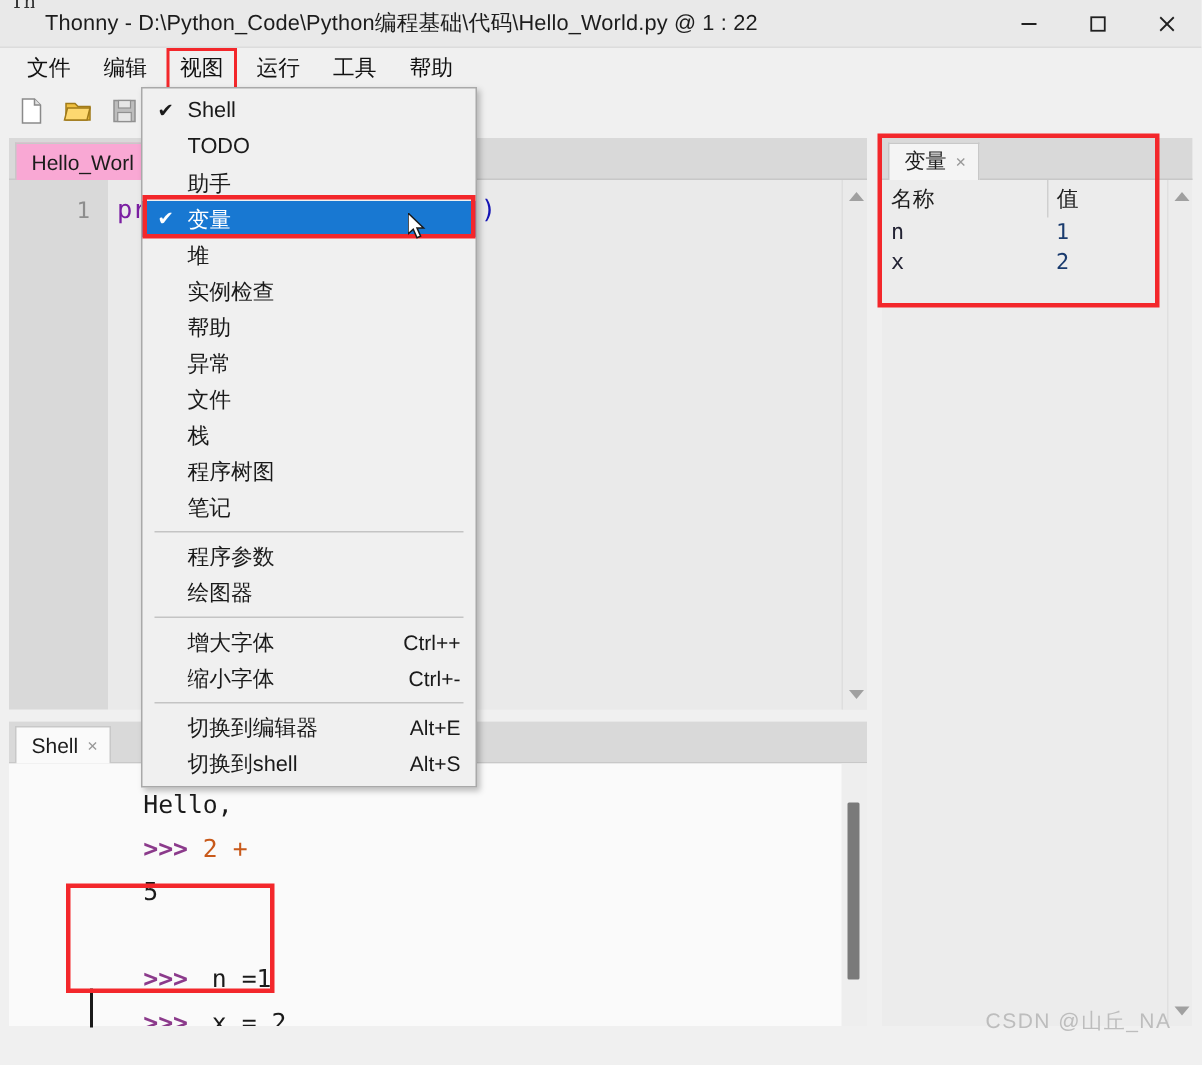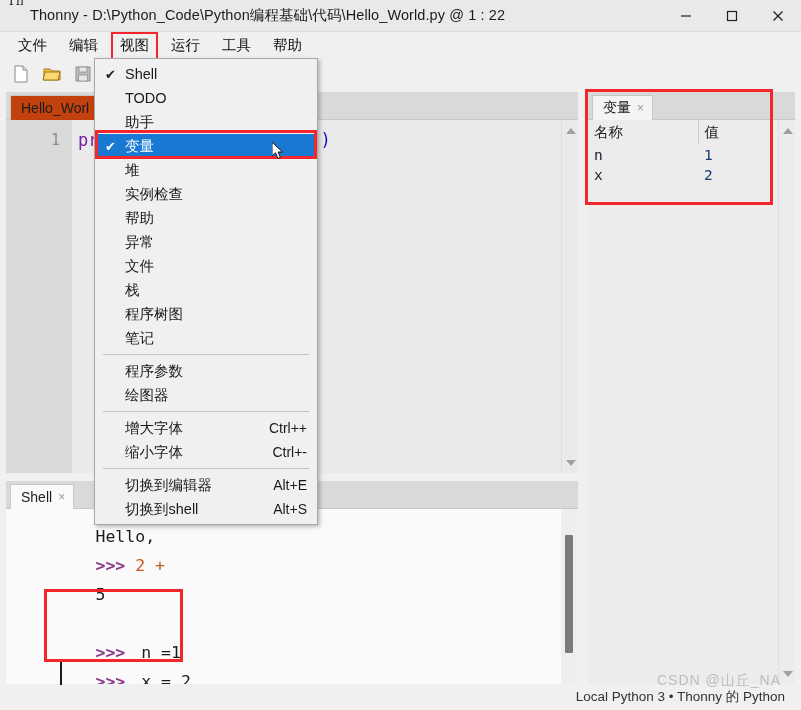--- a/index.html
+++ b/index.html
@@ -75,21 +75,21 @@
     position: absolute; left: 6px; top: 92px; width: 572px; height: 381px;
     background: #fafafa;
   }
   .edtabbar {
     position: absolute; left: 0; top: 0; height: 28px; width: 100%;
     background: #d9d9d9;
     border-bottom: 1px solid #c8c8c8;
   }
   .edtab {
     position: absolute; left: 4px; top: 3px; height: 25px;
-    background: #c2410c;
+    background: #f9a8d4;
     border: 1px solid #c8c8c8; border-bottom: none;
     display: flex; align-items: center;
     padding: 0 10px;
     font-size: 14px; color: #1c1c1c;
     white-space: nowrap;
   }
   .editor-body {
     position: absolute; left: 0; top: 28px; right: 0; bottom: 0;
     background: #eaeaea;
     display: flex;
@@ -519,18 +519,15 @@
   <div class="annot shell"></div>
 
   <div class="cursor">
     <svg width="14" height="20" viewBox="0 0 14 20">
       <polygon points="0,0 0,14 3.5,10.8 6,16.5 8.4,15.4 6,10 10.4,10" fill="#ffffff" stroke="#1a1a1a" stroke-width="1"></polygon>
     </svg>
   </div>
 
   <div class="caret"></div>
 
-  <div class="statusbar">
-    <span>Local Python 3  •  Thonny 的 Python</span>
-  </div>
   <div class="watermark">CSDN @山丘_NA</div>
 
 </div>
 
 </body></html>

